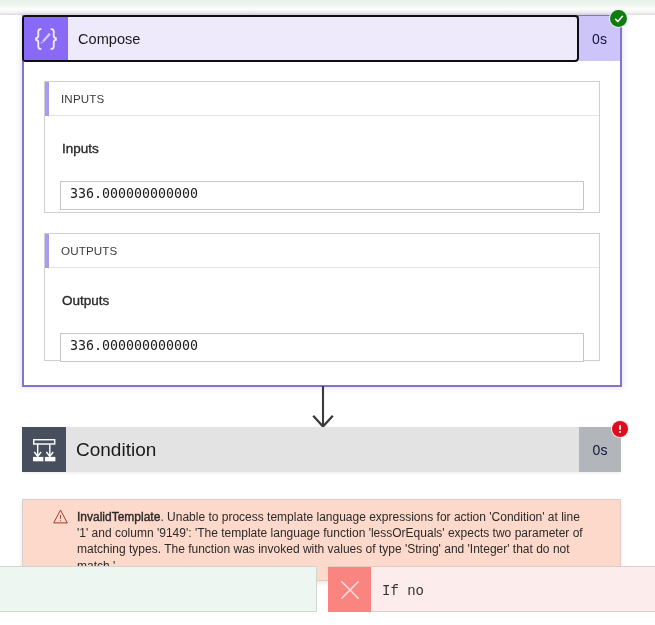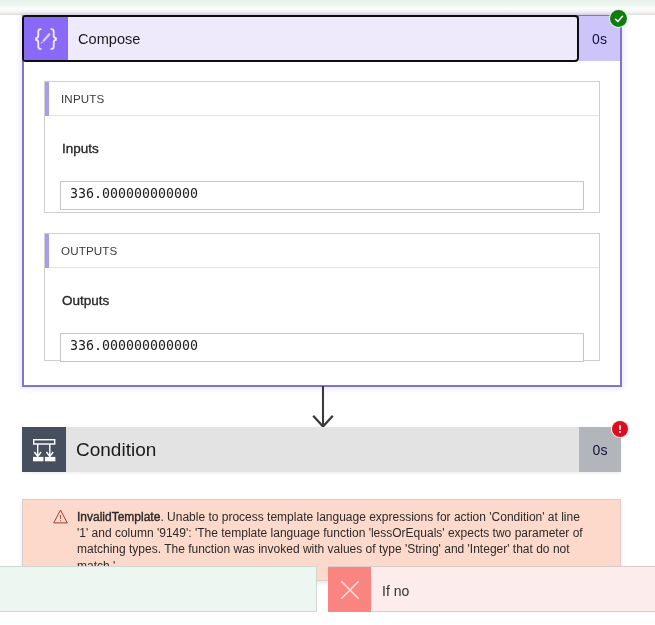--- a/index.html
+++ b/index.html
@@ -86,21 +86,21 @@
   .err-box .msg b{font-weight:normal;-webkit-text-stroke:0.38px #2B2B2B;}
 
   
   .branch-yes{position:absolute;left:-4px;top:566px;width:321px;height:46px;box-sizing:border-box;
         background:#EDF6F0;border:1px solid #CFD8CF;}
   .branch-no{position:absolute;left:328px;top:566px;width:340px;height:46px;box-sizing:border-box;
         background:#FDECEC;border-top:1px solid #DCCCCC;border-bottom:1px solid #DCCCCC;}
   .branch-no .ico{position:absolute;left:0;top:0;width:43px;height:45px;background:#FA8580;
         display:flex;align-items:center;justify-content:center;}
   .branch-no .ttl{position:absolute;left:54px;top:1px;height:45px;display:flex;align-items:center;
-        font-size:14px;color:#333;}
+        font-size:14px;color:#333;font-family:Liberation Mono, monospace;}
 </style>
 </head>
 <body>
 
 <div class="stage">
 
   <div class="topband"></div>
   <div class="topshadow"></div>
 
   <div class="compose-card">

